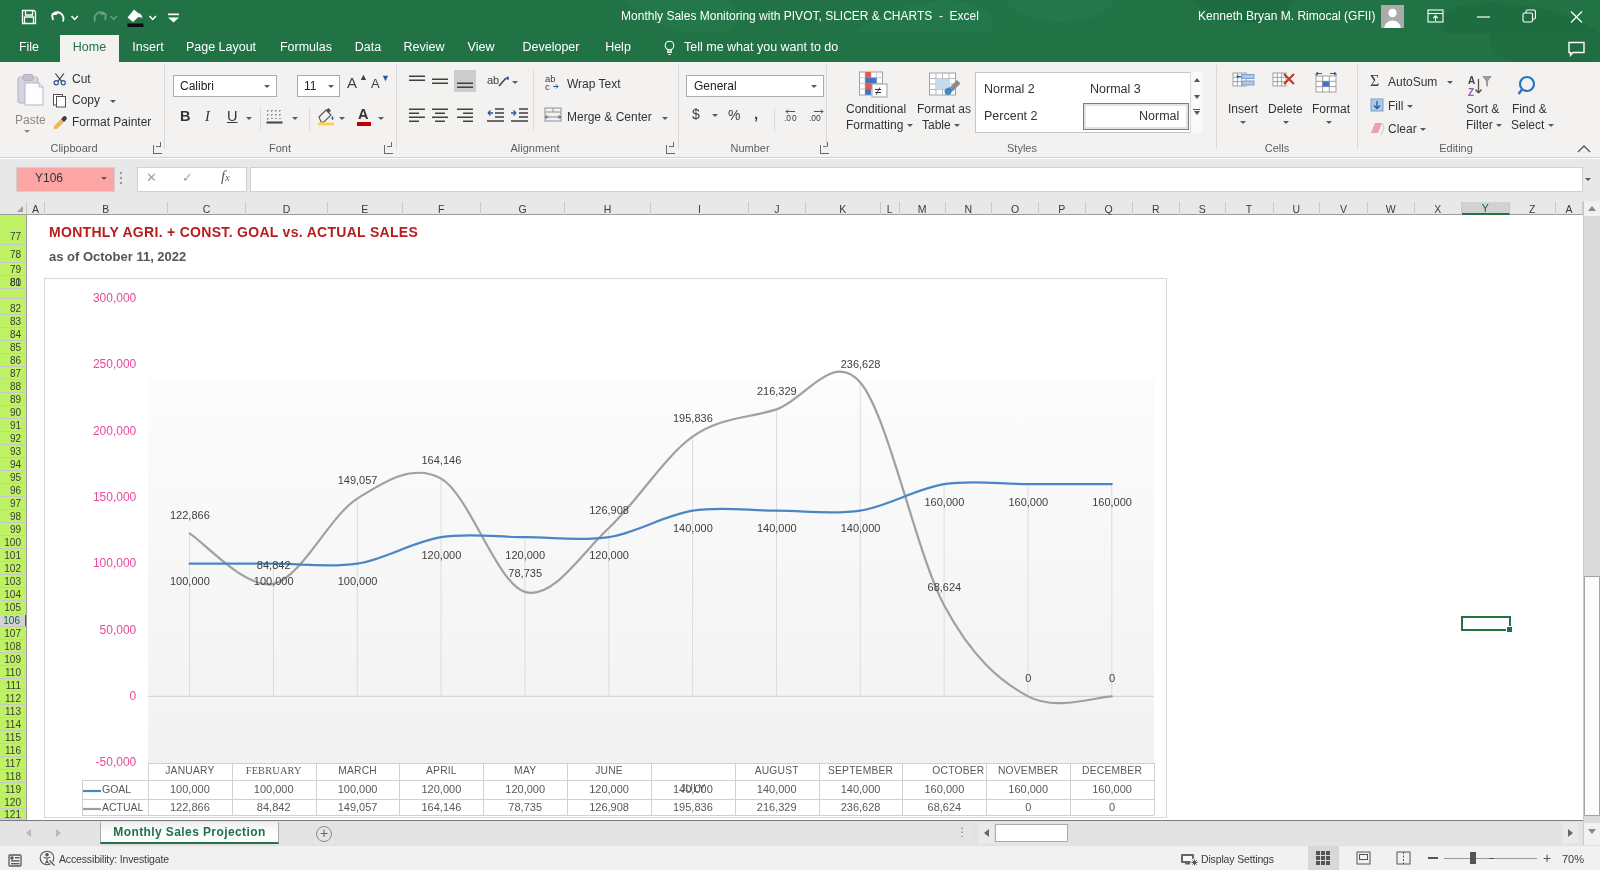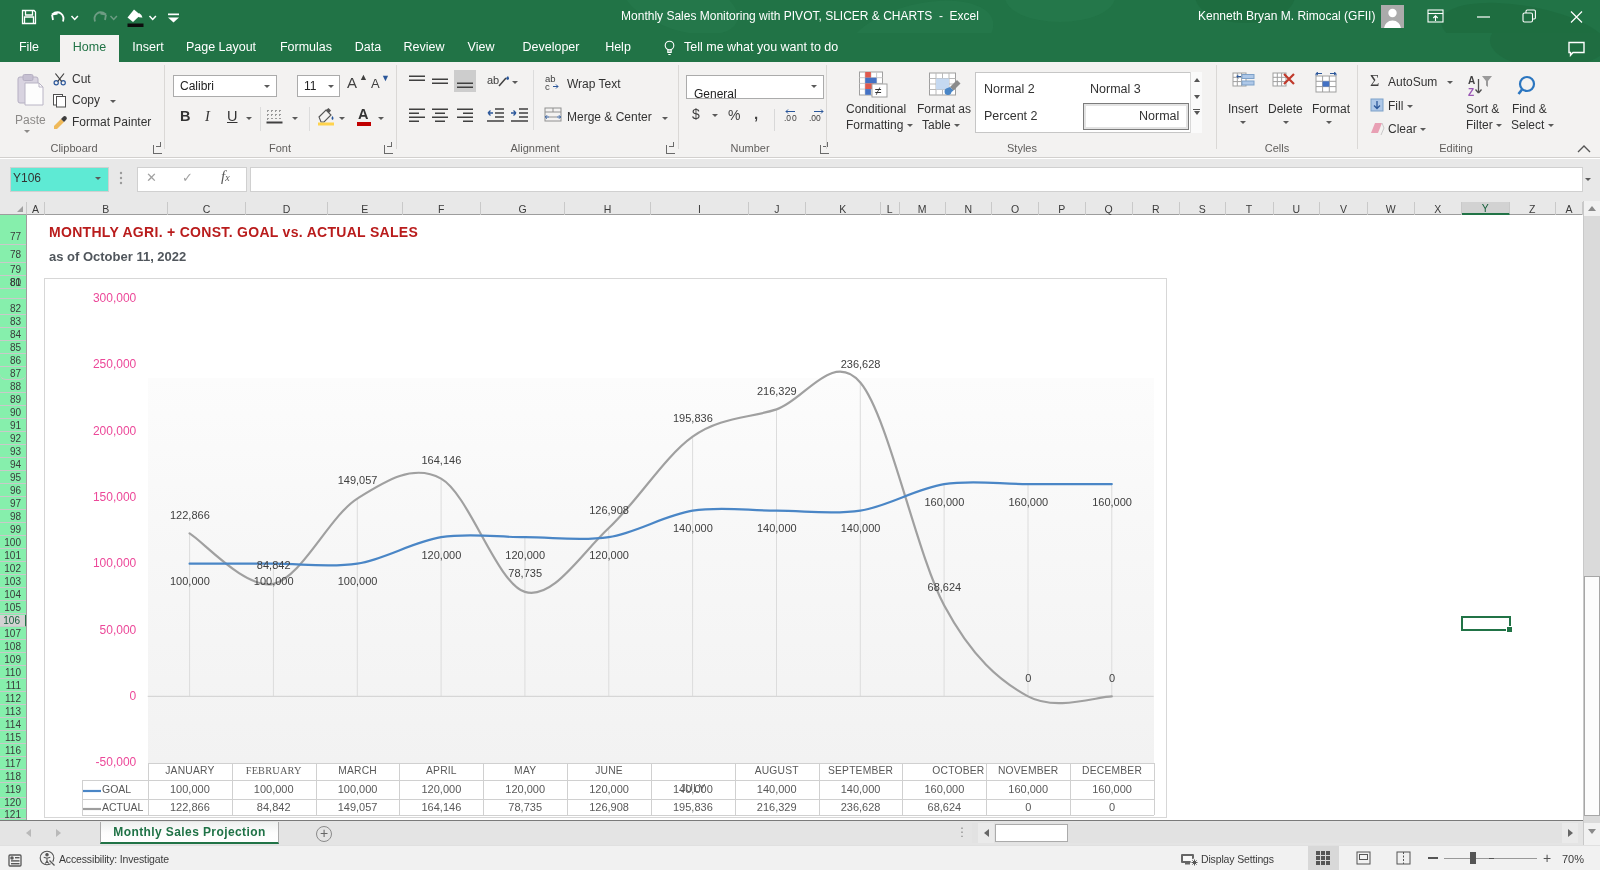--- a/index.html
+++ b/index.html
@@ -15,26 +15,26 @@
 #ribbon { left:0; top:62px; width:1600px; height:96px; background:#f3f2f1; border-bottom:1px solid #d2d0ce; }
 .gsep { position:absolute; top:3px; height:84px; width:1px; background:#dcdak9; background:#dad8d6; }
 .glabel { position:absolute; top:80px; font-size:11px; color:#605e5c; text-align:center; }
 .rtx { position:absolute; font-size:12px; color:#333; white-space:nowrap; }
 .chev { display:inline-block; width:0; height:0; border-left:3.2px solid transparent; border-right:3.2px solid transparent; border-top:3.8px solid #5a5a5a; vertical-align:middle; }
 .launch { position:absolute; width:9px; height:9px; border-left:1.2px solid #6a6a6a; border-bottom:1.2px solid #6a6a6a; }
 .launch:before { content:""; position:absolute; left:2px; top:-3px; width:4px; height:4px; border-right:1.2px solid #6a6a6a; border-bottom:1.2px solid #6a6a6a; }
 .launch:after { content:""; position:absolute; left:5px; top:0px; width:3px; height:3px; border-right:1.2px solid #6a6a6a; border-top:1.2px solid #6a6a6a; display:none; }
 .cbox { position:absolute; background:#fff; border:1px solid #ababab; font-size:12px; color:#222; }
 #fbar { left:0; top:159px; width:1600px; height:56px; background:#e8e8e8; }
-#namebox { position:absolute; left:10px; top:8px; width:99px; height:25px; background:#5eead4; border:1px solid #d0d0d0; font-size:12px; color:#333; padding:3px 2px; }
+#namebox { position:absolute; left:16px; top:8px; width:99px; height:25px; background:#fca5a5; border:1px solid #d0d0d0; font-size:12px; color:#333; padding:3px 18px; }
 #finput { position:absolute; left:250px; top:8px; width:1333px; height:25px; background:#fff; border:1px solid #d0d0d0; }
 #colhead { left:0; top:202px; width:1583px; height:13px; background:#e8e8e8; border-bottom:1px solid #9d9d9d; }
 .ch { position:absolute; top:0; height:13px; font-size:10.5px; color:#3b3b3b; text-align:center; line-height:14px; border-right:1px solid #c9c9c9; }
 .ch.sel { background:#d2d2d2; border-bottom:2px solid #217346; color:#17613c; height:13px; line-height:12px; }
-#rowhead { left:0; top:215px; width:27px; height:605px; background:#86efac; border-right:1px solid #9d9d9d; overflow:hidden;padding-left:12px;}
+#rowhead { left:0; top:215px; width:27px; height:605px; background:#bef264; border-right:1px solid #9d9d9d; overflow:hidden;padding-left:12px;}
 .rh { position:absolute; left:0; width:26px; text-align:right; padding-right:5px; font-size:10px; color:#3b3b3b; border-bottom:1px solid #c9c9c9; }
 .rh.sel { background:#d2d2d2; border-right:2px solid #217346; color:#17613c; width:27px; }
 #grid { left:27px; top:215px; width:1556px; height:605px; background:#fff; }
 #vscroll { left:1583px; top:201px; width:17px; height:644px; background:#f1f1f1; border-left:1px solid #c9c9c9; }
 #tabbar { left:0; top:820px; width:1583px; height:25px; background:#e4e4e4; border-top:1px solid #7a7a7a; }
 #statusbar { left:0; top:845px; width:1600px; height:25px; background:#f1f1f1; border-top:1px solid #e0e0e0; }
 
 #sheettitle { left:49px; top:224px; font-size:14px; font-weight:bold; color:#b91c1c; letter-spacing:.3px; }
 #sheetsub { left:49px; top:249px; font-size:13px; font-weight:bold; color:#50565c; }
 #chart { left:44.3px; top:277.6px; width:1123px; height:540px; background:#fff; border:1px solid #d7d7d7; }
@@ -252,21 +252,21 @@
         <path d="M1,5 h16 M9,1 v4 M5,10 h8" stroke-width="1"></path>
       </g>
       <path d="M5,10 l-3.5,0 m1.5,-1.7 l-1.7,1.7 1.7,1.7 M13,10 l3.5,0 m-1.5,-1.7 l1.7,1.7 -1.7,1.7" stroke="#2b579a" fill="none"></path>
     </svg>
   <div class="rtx" style="left:567px; top:48px;">Merge &amp; Center</div>
   <span class="chev" style="position:absolute; left:662px; top:55px;"></span>
   <div class="glabel" style="left:475px; width:120px;">Alignment</div>
   <div class="launch" style="left:666px; top:83px;"></div>
   <div class="gsep" style="left:678px;"></div>
 
-  <div class="cbox" style="left:686px; top:13px; width:138px; height:22px; padding:11px 7px;">General<span class="chev" style="position:absolute; right:6px; top:9px;"></span></div>
+  <div class="cbox" style="left:686px; top:13px; width:138px; height:22px; padding:3px 7px;">General<span class="chev" style="position:absolute; right:6px; top:9px;"></span></div>
   <div class="abs" style="left:692px; top:44px; font-size:14px; color:#404040;">$</div>
   <span class="chev" style="position:absolute; left:712px; top:52px;"></span>
   <div class="abs" style="left:728px; top:45px; font-size:14px; color:#404040;">%</div>
   <div class="abs" style="left:754px; top:43px; font-size:15px; font-weight:bold; color:#404040;">,</div>
   <div class="abs" style="left:774px; top:47px; width:1px; height:22px; background:#d8d8d8;"></div>
   <svg class="abs" style="left:782px; top:46px;" width="22" height="15" viewBox="0 0 22 15">
       <text x="2" y="13" font-size="8.5" fill="#404040" font-family="Liberation Sans">.0</text>
       <text x="10" y="13" font-size="8.5" fill="#404040" font-family="Liberation Sans">0</text>
       <path d="M4,3.5 h9 m0,0 l-2,-2 M13,3.5 l-2,2" stroke="#2b579a" stroke-width="1" fill="none" transform="translate(17,0) scale(-1,1)"></path>
     </svg>

